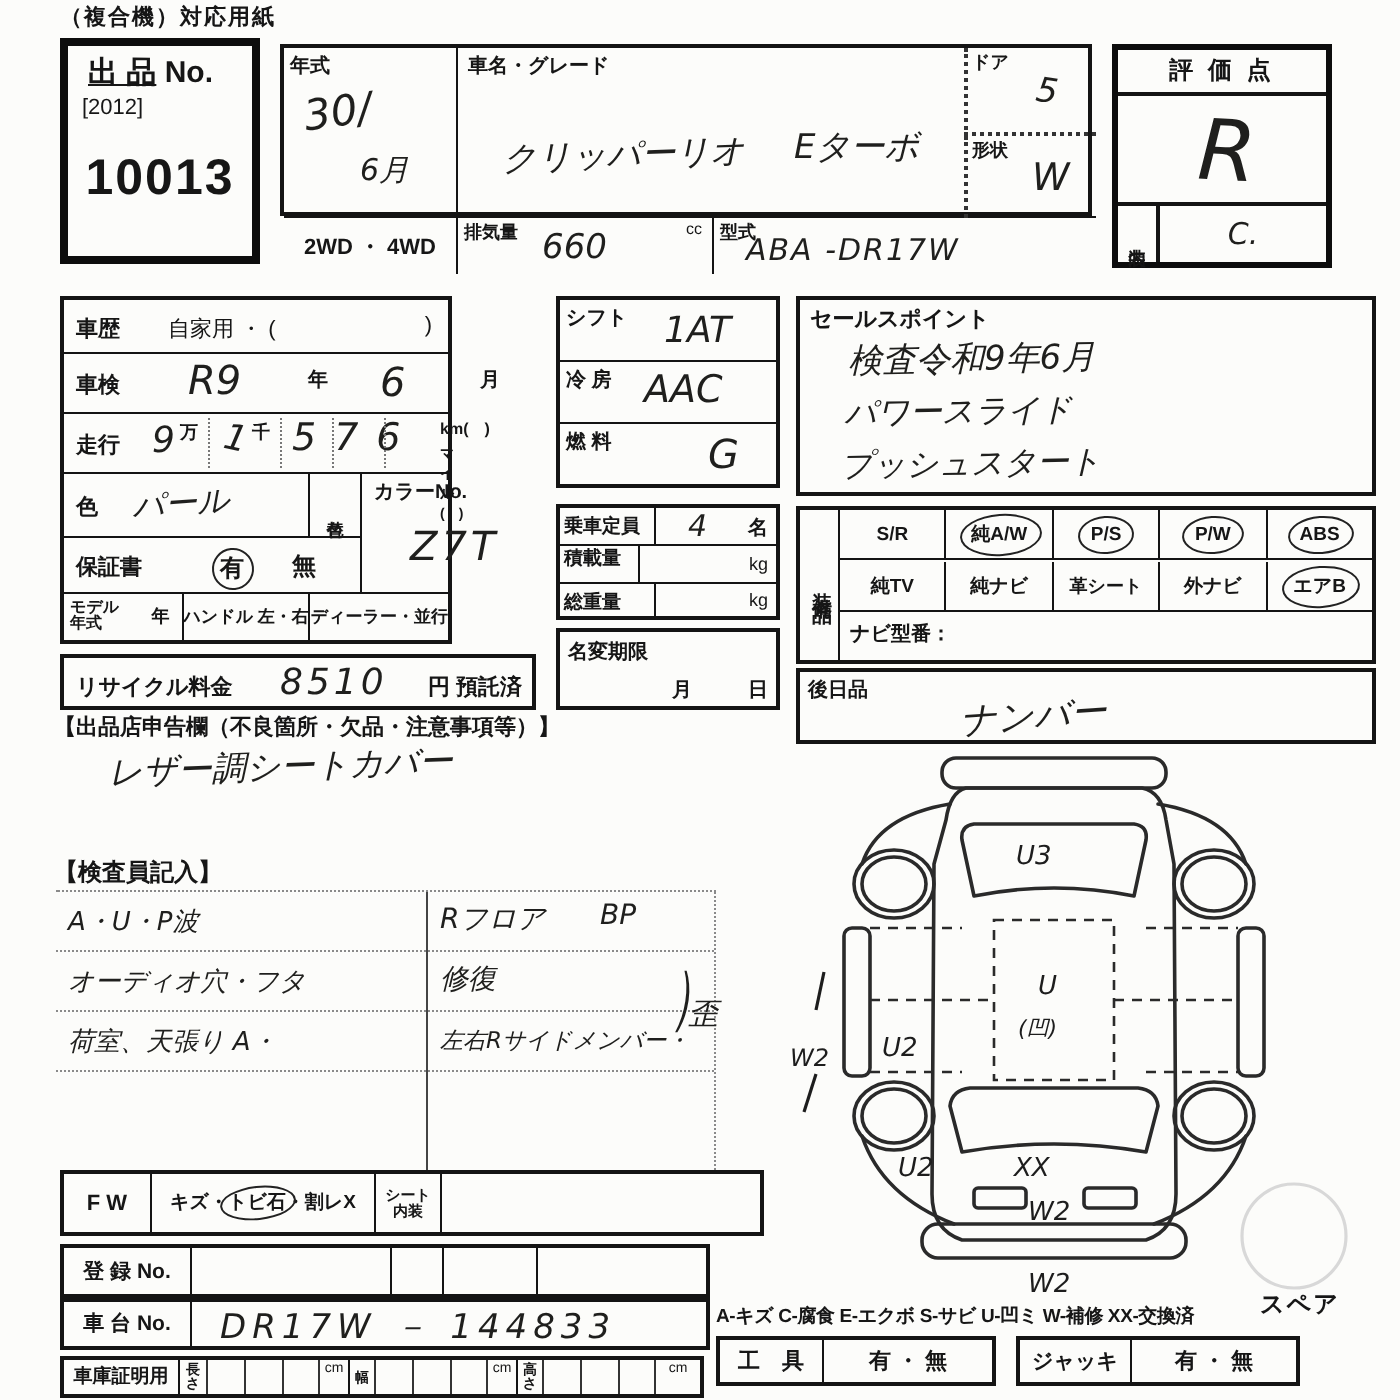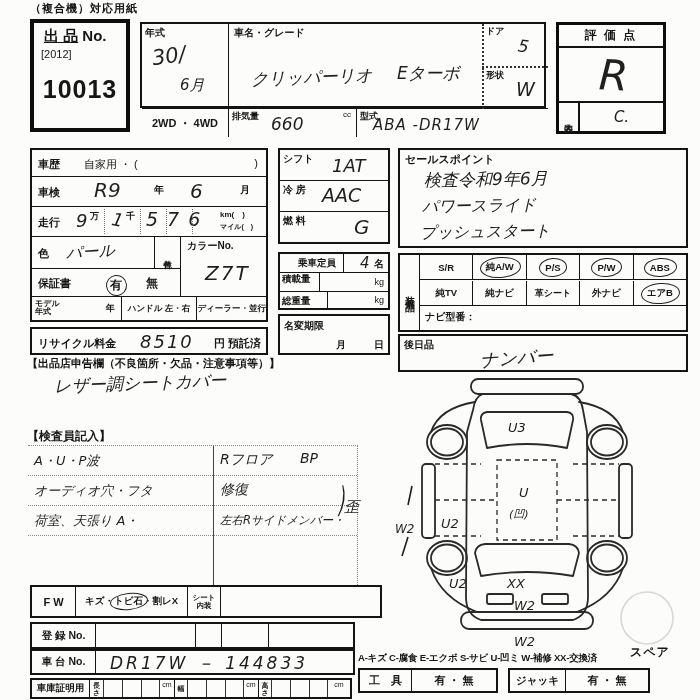--- a/index.html
+++ b/index.html
@@ -78,21 +78,21 @@
     <div class="abs" style="left:0;right:0;bottom:0;height:30px;border-top:2px solid #141414;display:flex">
       <div style="width:21px;border-right:2px solid #141414;display:flex;align-items:center;justify-content:center">
         <span class="vlab" style="font-size:9px;line-height:10px">内装</span>
       </div>
       <div style="flex:1;display:flex;align-items:center;justify-content:center">
         <span class="hw" style="font-size:15px">C.</span>
       </div>
     </div>
   </div>
 
-  <div class="box" style="left:30px;top:148px;width:238px;height:174px">
+  <div class="box" style="left:30px;top:148px;width:196px;height:174px">
     <div style="position:relative;height:27px;border-bottom:1.6px solid #141414">
       <span class="abs lbl" style="left:6px;top:7px;font-size:11px">車歴</span>
       <span class="abs" style="left:52px;top:7px;font-size:11px">自家用 ・ (</span>
       <span class="abs" style="right:8px;top:7px;font-size:11px">)</span>
     </div>
     <div style="position:relative;height:30px;border-bottom:1.6px solid #141414">
       <span class="abs lbl" style="left:6px;top:8px;font-size:11px">車検</span>
       <span class="abs hw" style="left:62px;top:1px;font-size:20px">R9</span>
       <span class="abs lbl" style="left:122px;top:6px;font-size:10px">年</span>
       <span class="abs hw" style="left:158px;top:2px;font-size:20px">6</span>
@@ -163,21 +163,21 @@
       <span class="abs hw" style="left:42px;top:3px;font-size:19px">AAC</span>
     </div>
     <div style="position:relative;height:30px">
       <span class="abs lbl" style="left:3px;top:2px;font-size:10px">燃 料</span>
       <span class="abs hw" style="left:74px;top:3px;font-size:20px">G</span>
     </div>
   </div>
 
   <div class="box" style="left:278px;top:252px;width:112px;height:58px">
     <div style="display:flex;height:19px;border-bottom:1.4px solid #141414">
-      <div style="width:64px;border-right:1.4px solid #141414;display:flex;align-items:center;padding-left:18px">
+      <div style="width:48px;border-right:1.4px solid #141414;display:flex;align-items:center;padding-left:2px">
         <span class="lbl nw" style="font-size:9.5px">乗車定員</span>
         </div>
       <div style="flex:1;position:relative">
         <span class="abs hw" style="left:16px;top:0px;font-size:15px">4</span>
         <span class="abs lbl" style="right:4px;top:3px;font-size:10px">名</span>
         </div>
     </div>
     <div style="display:flex;height:19px;border-bottom:1.4px solid #141414">
       <div style="width:40px;border-right:1.4px solid #141414;display:flex;align-items:flex-start;padding-left:2px">
         <span class="lbl nw" style="font-size:9.5px">積載量</span>

